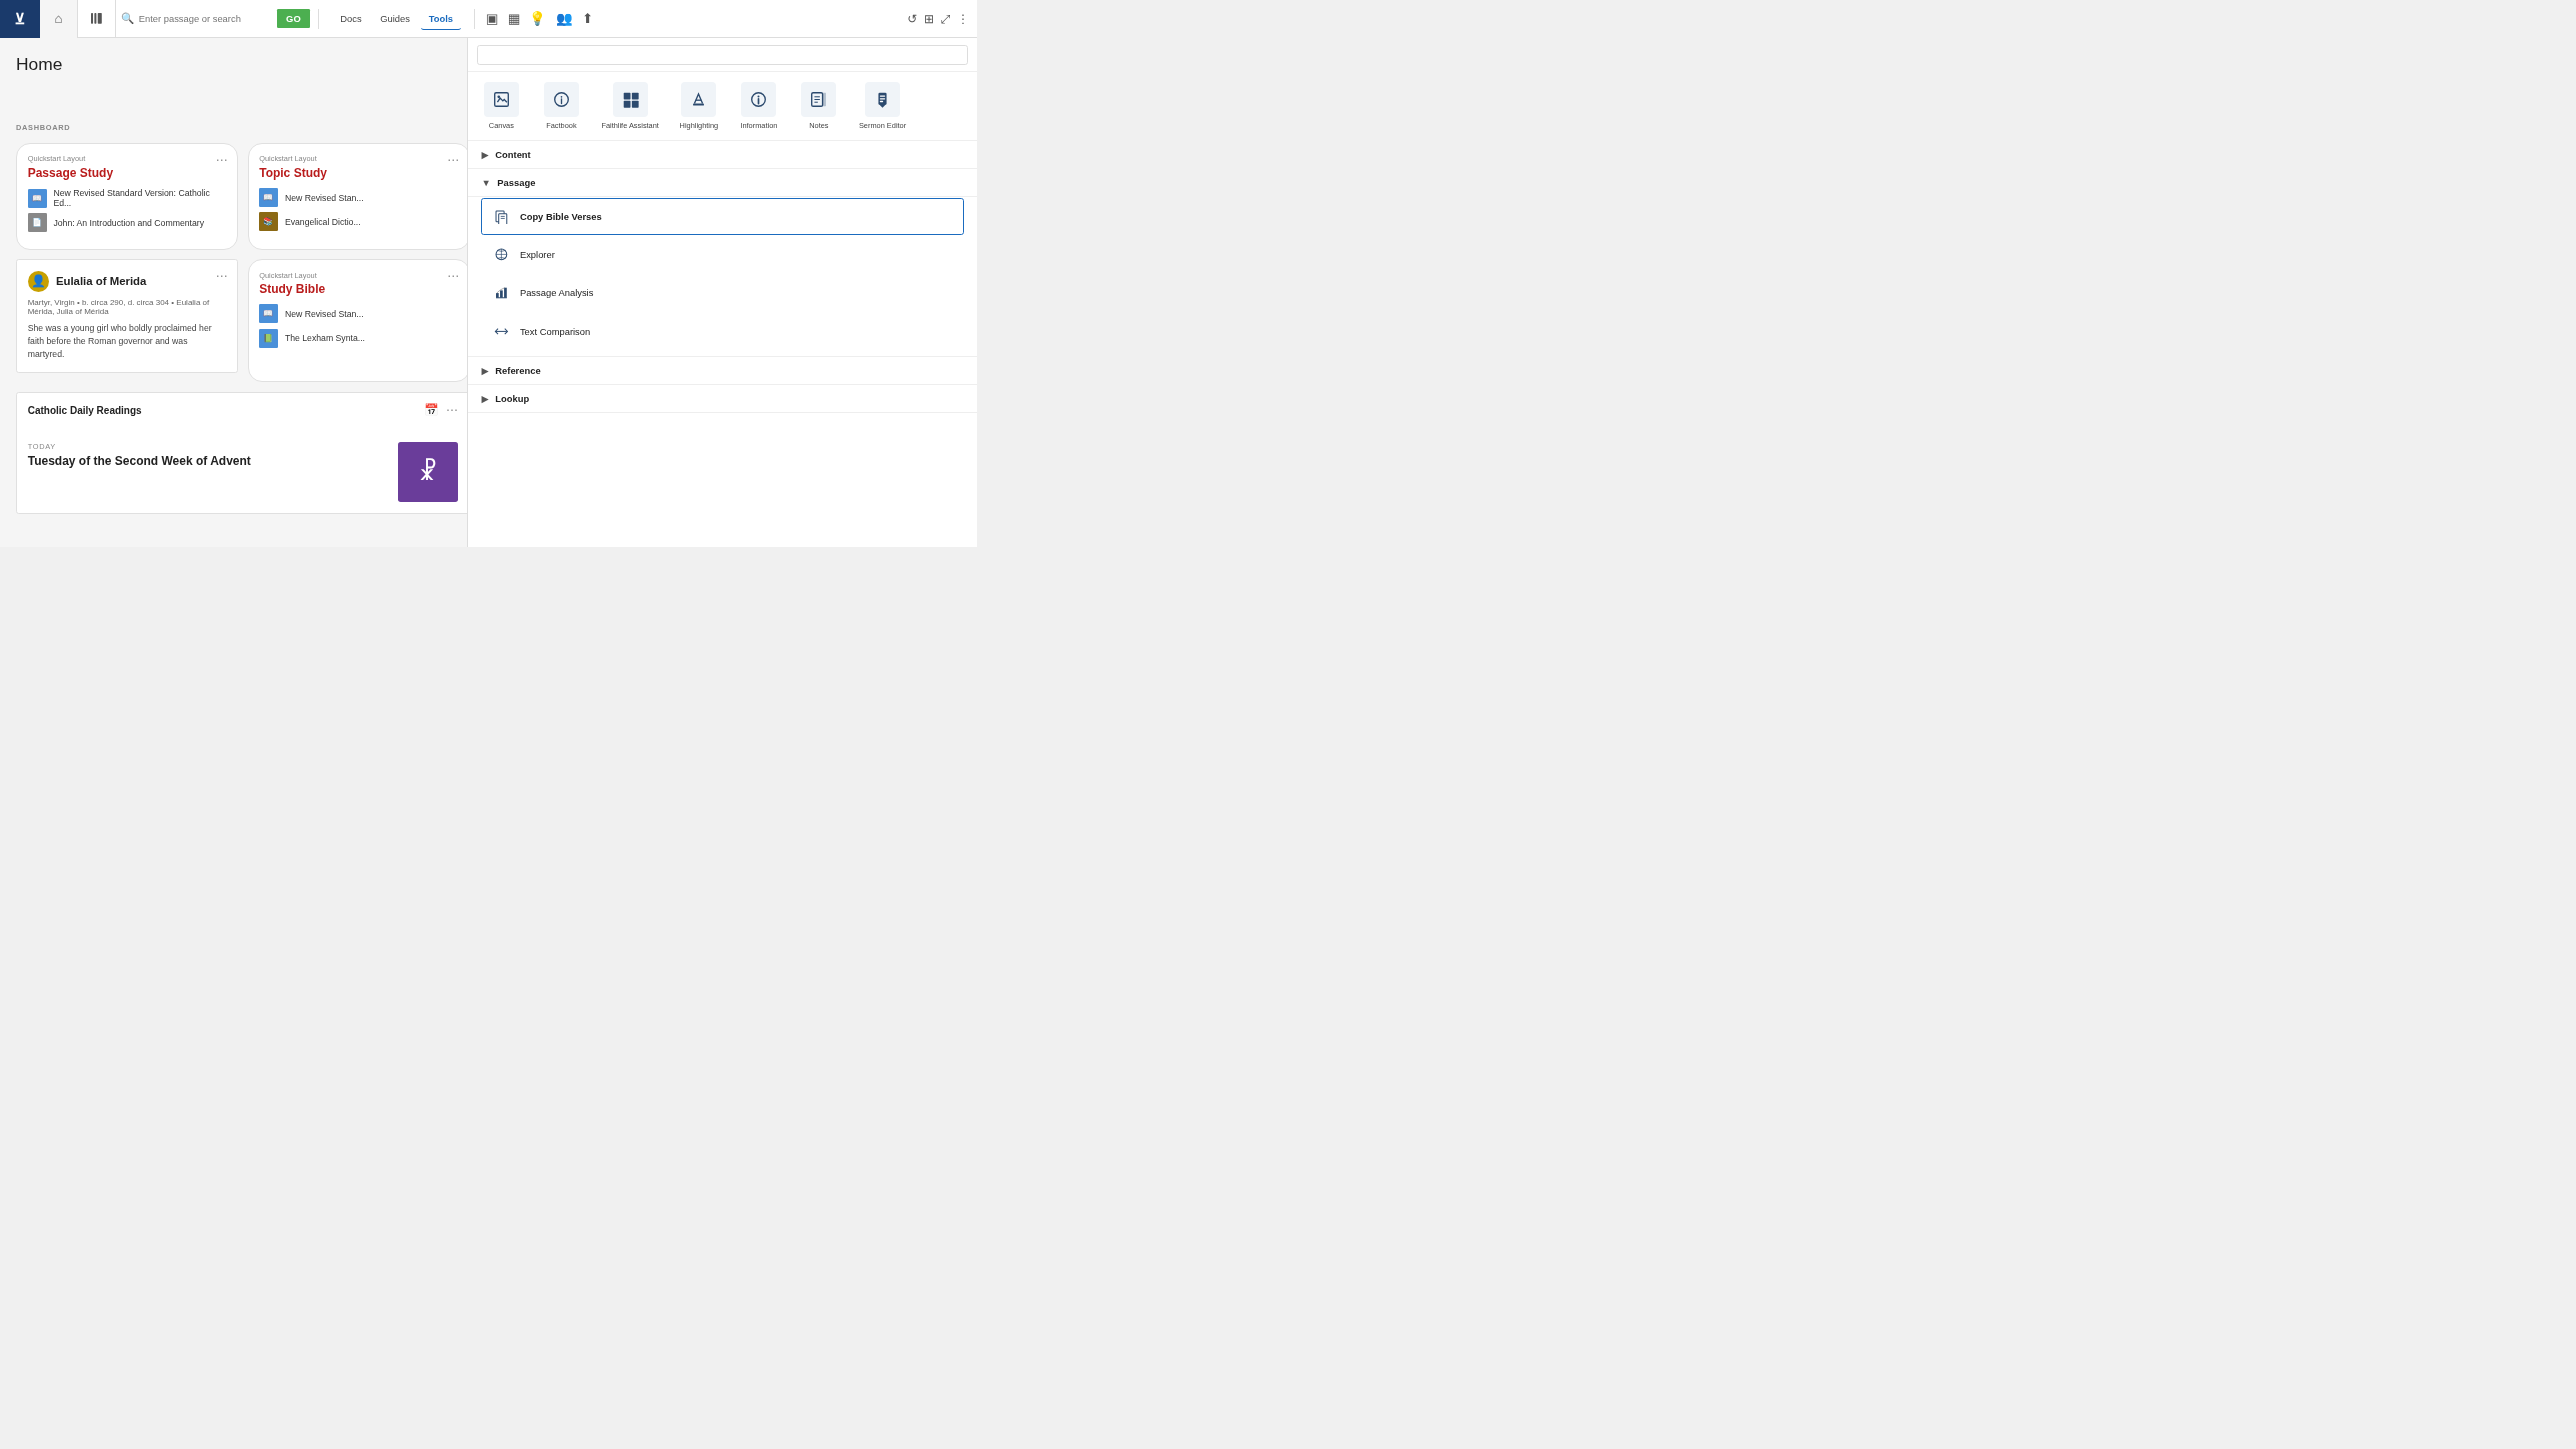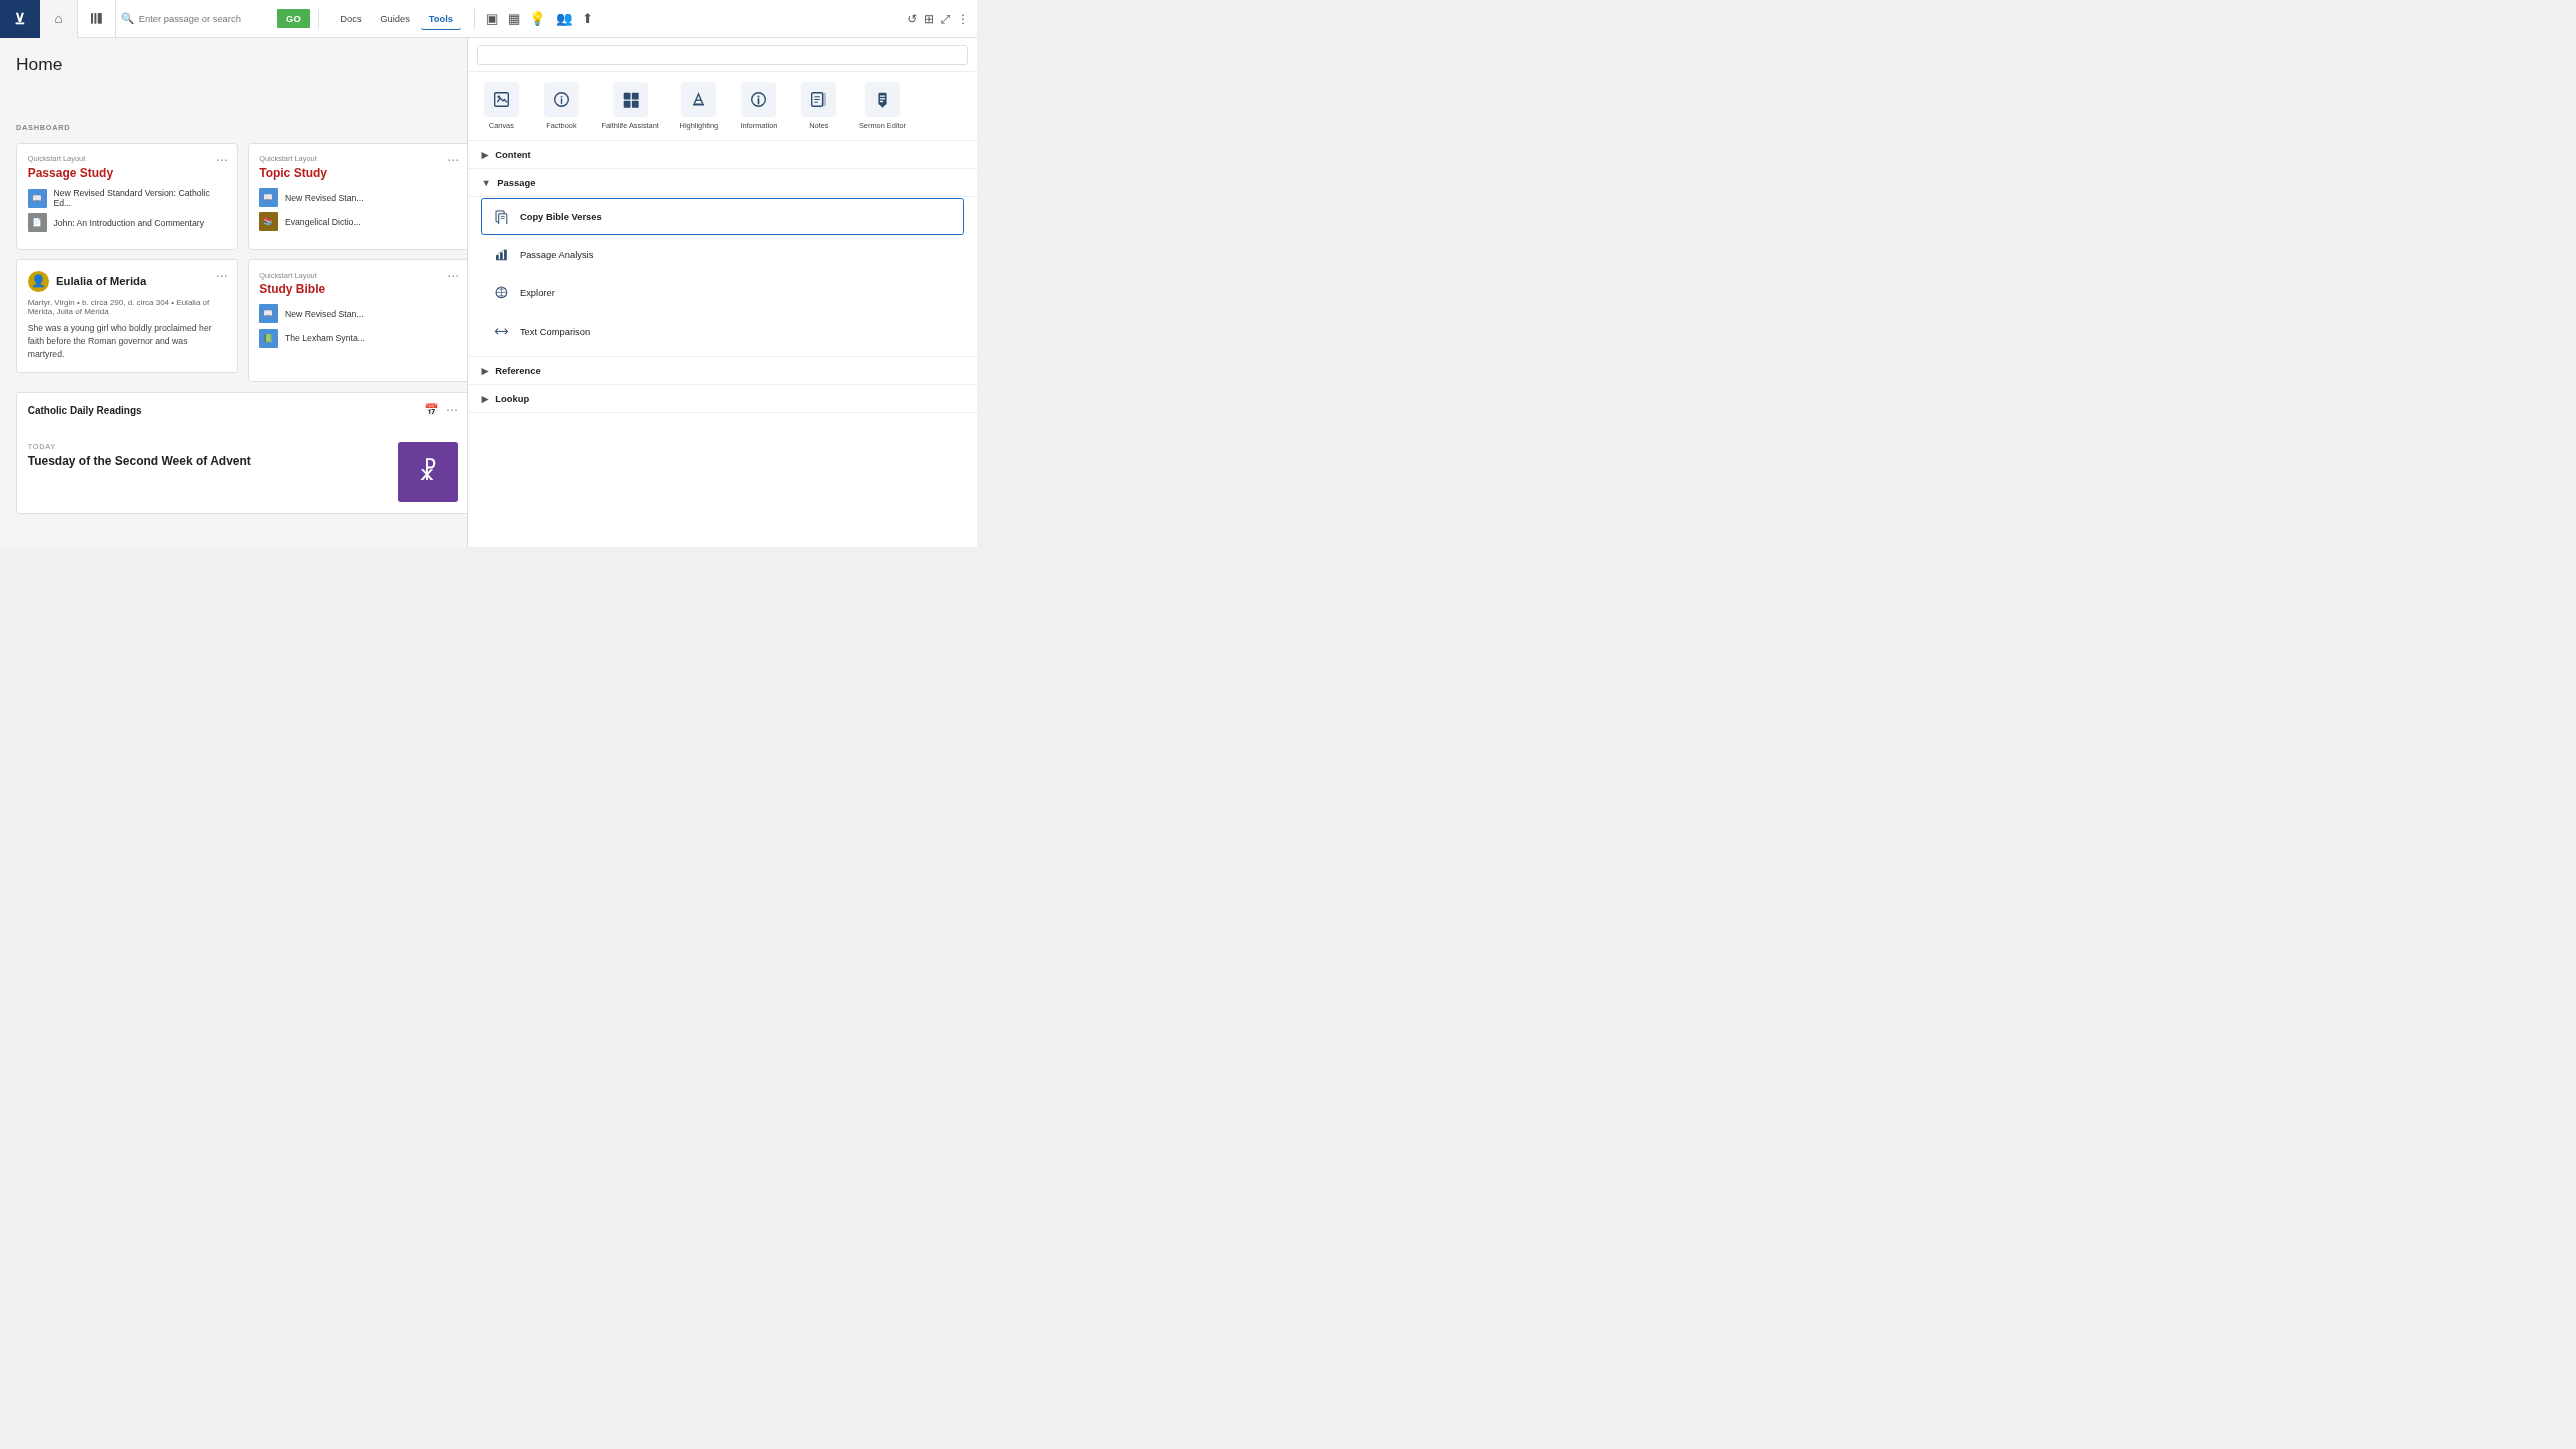--- a/index.html
+++ b/index.html
@@ -156,21 +156,21 @@
 
     .cards-grid {
       display: grid;
       grid-template-columns: 1fr 1fr;
       gap: 9.4px;
       margin-bottom: 9.4px;
     }
 
     .card {
       background: #fff;
-      border-radius: 4px;
+      border-radius: 14px;
       padding: 10.7px;
       border: 0.7px solid #e0e0e0;
       position: relative;
     }
     .card-label {
       font-size: 7.4px;
       color: #888;
       margin-bottom: 2.7px;
     }
     .card-title {
@@ -688,40 +688,40 @@
             <line x1="10" y1="11" x2="16" y2="11" stroke="#2c4a6e" stroke-width="1.2"></line>
             <line x1="10" y1="14" x2="16" y2="14" stroke="#2c4a6e" stroke-width="1.2"></line>
           </svg>
         </div>
         <span class="passage-item-label">Copy Bible Verses</span>
       </div>
 
       <div class="passage-item">
         <div class="passage-item-icon">
           <svg width="14.8" height="14.8" viewBox="0 0 22 22" fill="none">
+            <circle cx="11" cy="11" r="8" stroke="#2c4a6e" stroke-width="1.5"></circle>
+            <path d="M11 3 L11 19 M3 11 L19 11" stroke="#2c4a6e" stroke-width="1"></path>
+            <path d="M5 5 Q11 8 17 5" stroke="#2c4a6e" stroke-width="1" fill="none"></path>
+            <path d="M5 17 Q11 14 17 17" stroke="#2c4a6e" stroke-width="1" fill="none"></path>
+          </svg>
+        </div>
+        <span class="passage-item-label">Explorer</span>
+      </div>
+
+      <div class="passage-item">
+        <div class="passage-item-icon">
+          <svg width="14.8" height="14.8" viewBox="0 0 22 22" fill="none">
             <rect x="3" y="12" width="4" height="7" fill="#2c4a6e"></rect>
             <rect x="9" y="8" width="4" height="11" fill="#2c4a6e"></rect>
             <rect x="15" y="4" width="4" height="15" fill="#2c4a6e"></rect>
             <line x1="3" y1="19" x2="19" y2="19" stroke="#2c4a6e" stroke-width="1.5"></line>
             <polyline points="4,12 10,7 16,4" stroke="#888" stroke-width="1" fill="none"></polyline>
           </svg>
         </div>
         <span class="passage-item-label">Passage Analysis</span>
-      </div>
-
-      <div class="passage-item">
-        <div class="passage-item-icon">
-          <svg width="14.8" height="14.8" viewBox="0 0 22 22" fill="none">
-            <circle cx="11" cy="11" r="8" stroke="#2c4a6e" stroke-width="1.5"></circle>
-            <path d="M11 3 L11 19 M3 11 L19 11" stroke="#2c4a6e" stroke-width="1"></path>
-            <path d="M5 5 Q11 8 17 5" stroke="#2c4a6e" stroke-width="1" fill="none"></path>
-            <path d="M5 17 Q11 14 17 17" stroke="#2c4a6e" stroke-width="1" fill="none"></path>
-          </svg>
-        </div>
-        <span class="passage-item-label">Explorer</span>
       </div>
 
       <div class="passage-item">
         <div class="passage-item-icon">
           <svg width="14.8" height="14.8" viewBox="0 0 22 22" fill="none">
             <line x1="3" y1="11" x2="19" y2="11" stroke="#2c4a6e" stroke-width="1.5"></line>
             <polyline points="16,7 20,11 16,15" stroke="#2c4a6e" stroke-width="1.5" fill="none"></polyline>
             <polyline points="6,7 2,11 6,15" stroke="#2c4a6e" stroke-width="1.5" fill="none"></polyline>
           </svg>
         </div>

